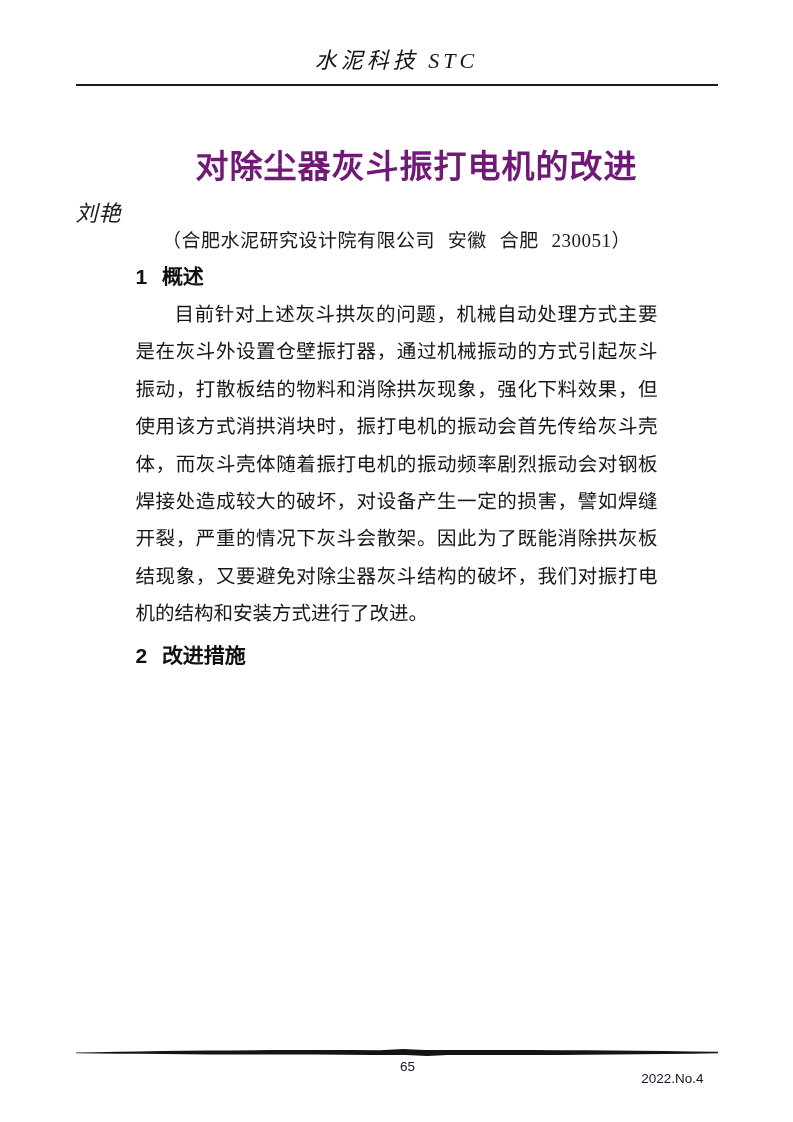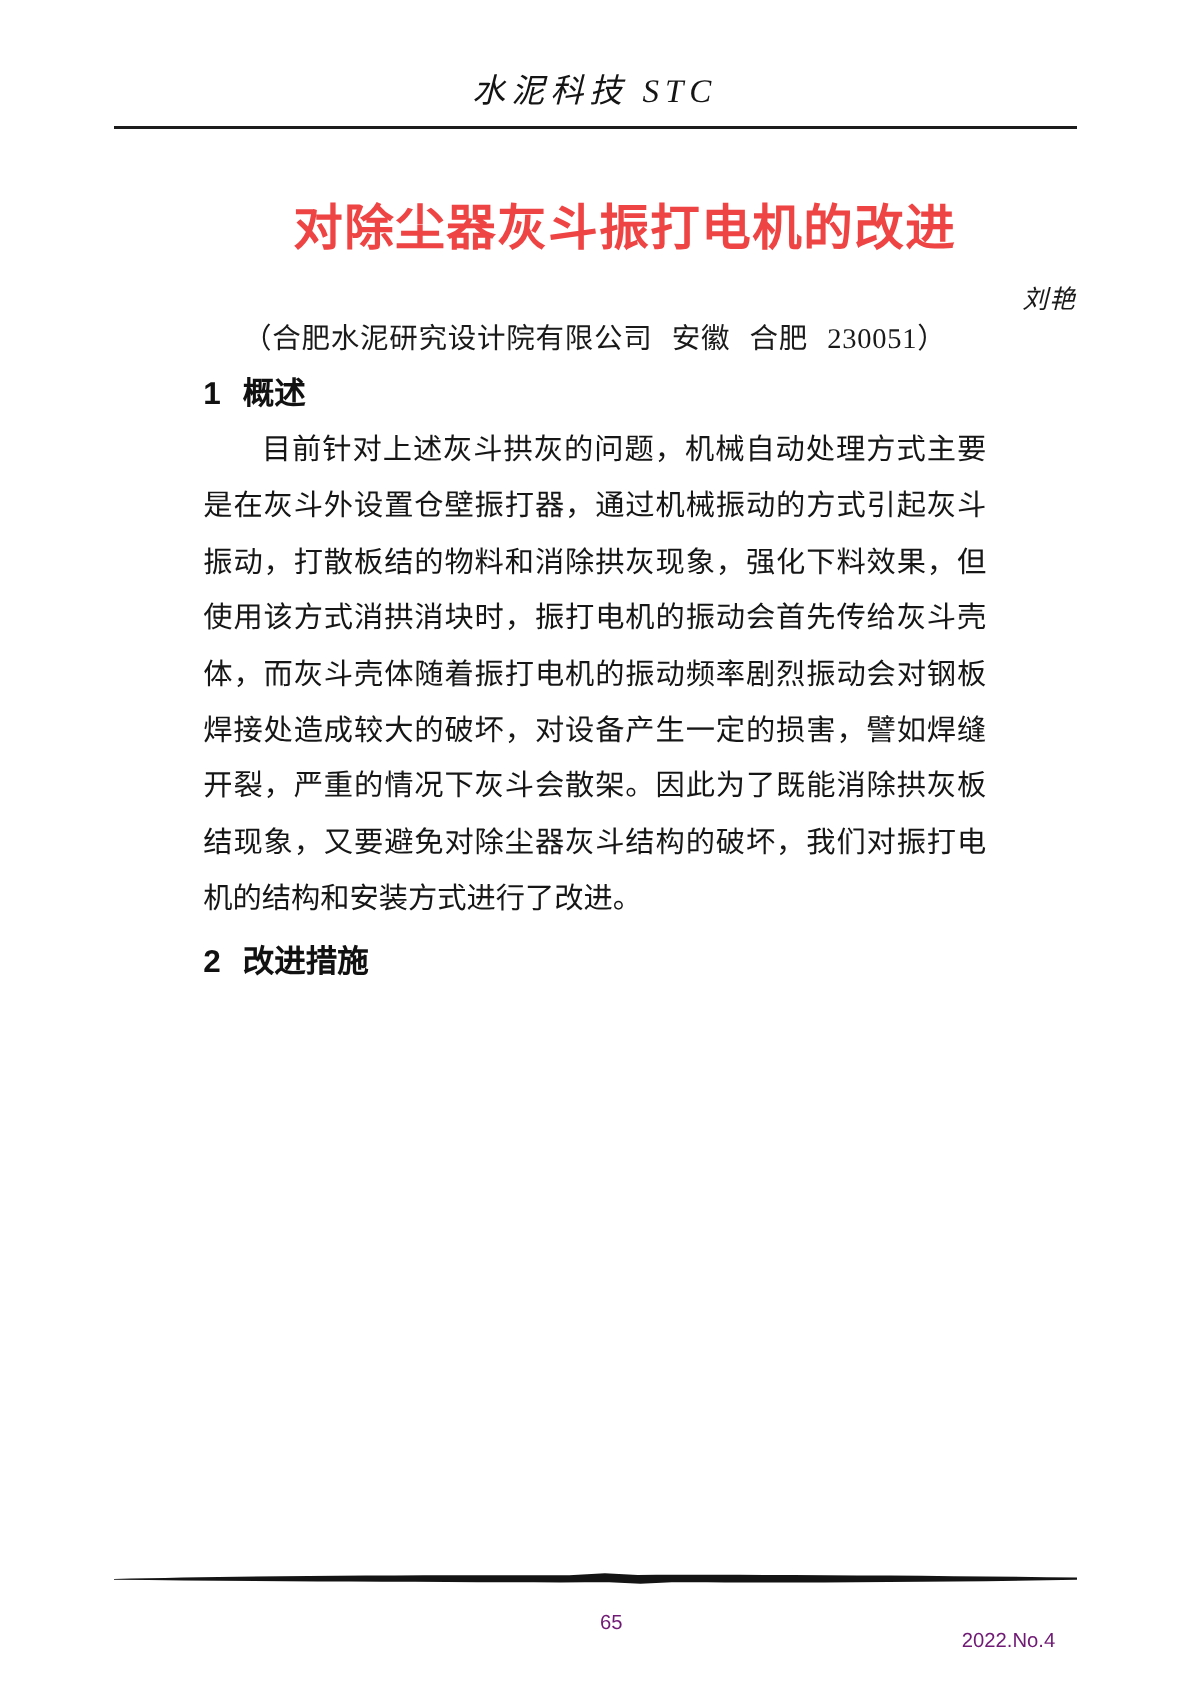--- a/index.html
+++ b/index.html
@@ -23,33 +23,33 @@
     letter-spacing: 4px;
     color: #151515;
   }
   .header-rule {
     width: 664px;
     margin: 8px auto 0 auto;
     border: 0;
     border-top: 2.5px solid #1c1c1c;
   }
   .article-title {
-    margin-top: 44px;
+    margin-top: 58px;
     text-align: center;
     font-size: 33px;
     line-height: 46px;
     font-weight: bold;
     letter-spacing: 1px;
-    color: #ef4444;
+    color: #701a75;
     padding-left: 40px;
   }
   .author-name {
     margin-top: 12px;
-    text-align: right;
-    font-size: 17px;
+    text-align: left;
+    font-size: 22px;
     line-height: 24px;
     font-style: italic;
     letter-spacing: 1px;
   }
   .affiliation {
     margin-top: 2px;
     text-align: center;
     font-size: 19px;
     line-height: 26px;
     word-spacing: 0.4em;
@@ -88,26 +88,26 @@
   }
   .footer-rule-svg {
     display: block;
     margin: 0 auto;
     width: 664px;
     height: 9px;
   }
   .footer-meta {
     position: relative;
     width: 664px;
-    margin: 15px auto;
+    margin: 0 auto;
     height: 20px;
     font-family: "Liberation Sans", "DejaVu Sans", sans-serif;
     font-size: 13.5px;
     line-height: 20px;
-    color: #701a75;
+    color: #0f172a;
   }
   .page-number {
     position: absolute;
     left: 0;
     width: 100%;
     text-align: center;
   }
   .issue-label {
     position: absolute;
     right: 36px;

